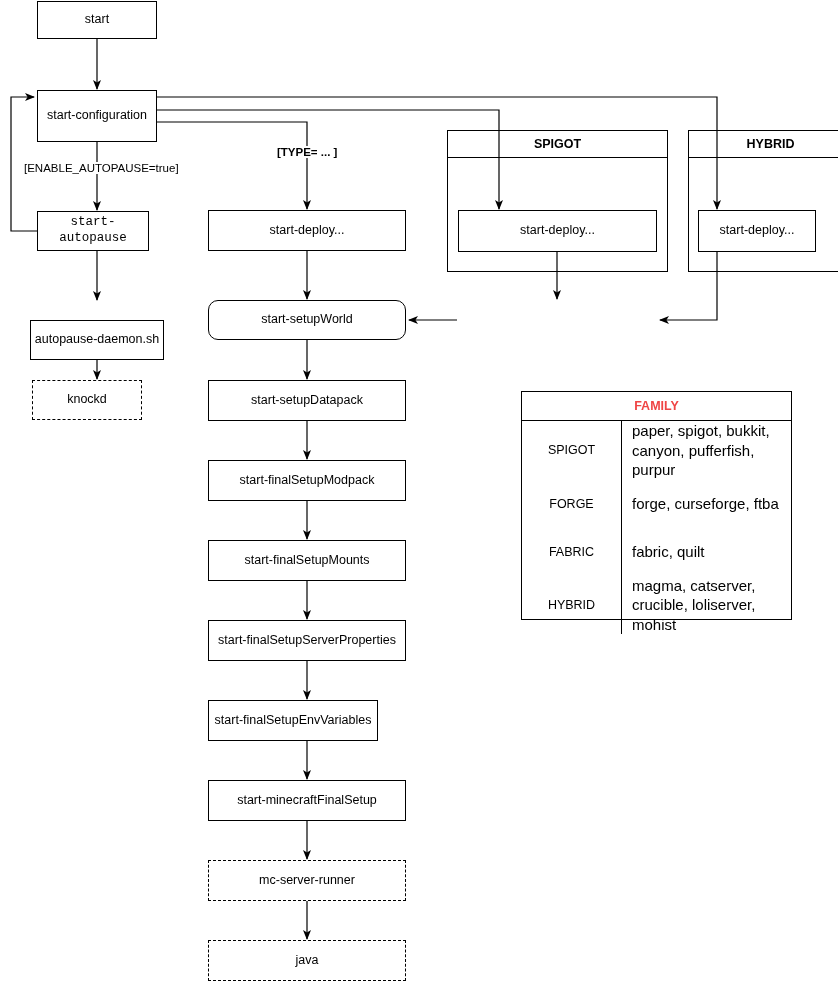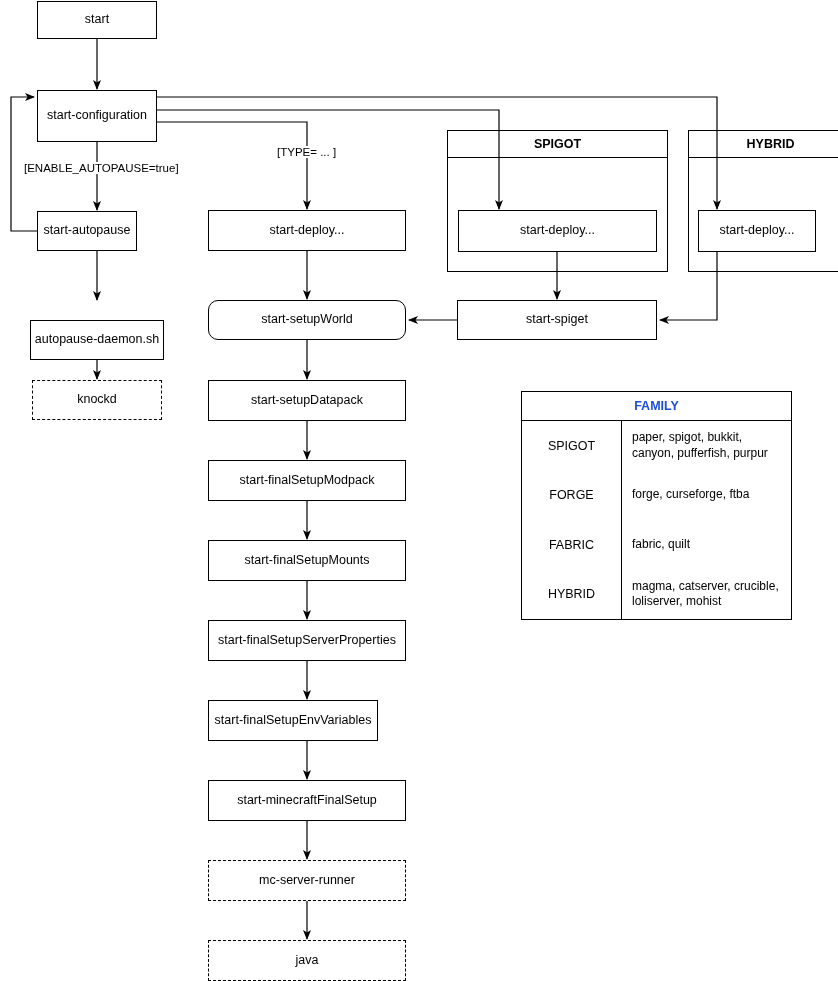--- a/index.html
+++ b/index.html
@@ -85,34 +85,34 @@
     width: 100%;
     height: 100%;
   }
   .legend th.legend-title {
     border-bottom: 1px solid #000000;
     font-size: 12.5px;
     font-weight: bold;
     text-align: center;
     height: 28px;
     padding: 0;
-    color: #1d4ed8;
+    color: #ef4444;
     margin-top: 36px;
   }
   .legend td.fam-key {
     border-right: 1px solid #000000;
     width: 91px;
     text-align: center;
     font-size: 12.5px;
     color: #000000;
     padding: 0 4px;
     vertical-align: middle;
   }
   .legend td.fam-val {
-    font-size: 12px;
+    font-size: 15px;
     color: #000000;
     padding: 0 10px;
     vertical-align: middle;
     line-height: 1.3;
   }
   .legend tr.fam-row { height: 48px; }
 </style>
 </head>
 <body>
 
@@ -165,33 +165,32 @@
   </div>
 
   <div class="group" style="left:688px; top:130px; width:165px; height:142px;">
     <div class="group-title">HYBRID</div>
   </div>
 
   <div class="node" style="left:37px; top:1px; width:120px; height:38px;">start</div>
 
   <div class="node" style="left:37px; top:90px; width:120px; height:52px;">start-configuration</div>
 
-  <div class="node" style="left:37px; top:211px; width:100px; height:40px;">start-autopause</div>
+  <div class="node" style="left:37px; top:211px; width:112px; height:40px;font-family:Liberation Mono, monospace;">start-autopause</div>
 
   <div class="node" style="left:30px; top:300px; width:134px; height:40px;margin-top:20px;">autopause-daemon.sh</div>
 
-  <div class="node dashed" style="left:32px; top:380px; width:130px; height:40px;">knockd</div>
+  <div class="node dashed" style="left:32px; top:380px; width:110px; height:40px;">knockd</div>
 
   <div class="node" style="left:208px; top:210px; width:198px; height:41px;">start-deploy...</div>
 
   <div class="node" style="left:458px; top:210px; width:199px; height:42px;">start-deploy...</div>
 
   <div class="node" style="left:698px; top:210px; width:118px; height:42px;">start-deploy...</div>
 
-  <div class="node" style="left:457px; top:300px; width:200px; height:40px;">start-spiget</div>
 
   <div class="node" style="left:208px; top:300px; width:198px; height:40px;border-radius:10px;">start-setupWorld</div>
 
   <div class="node" style="left:208px; top:380px; width:198px; height:41px;">start-setupDatapack</div>
 
   <div class="node" style="left:208px; top:460px; width:198px; height:41px;">start-finalSetupModpack</div>
 
   <div class="node" style="left:208px; top:540px; width:198px; height:41px;">start-finalSetupMounts</div>
 
   <div class="node" style="left:208px; top:620px; width:198px; height:41px;">start-finalSetupServerProperties</div>
@@ -199,21 +198,21 @@
   <div class="node" style="left:208px; top:700px; width:170px; height:41px;">start-finalSetupEnvVariables</div>
 
   <div class="node" style="left:208px; top:780px; width:198px; height:41px;">start-minecraftFinalSetup</div>
 
   <div class="node dashed" style="left:208px; top:860px; width:198px; height:41px;">mc-server-runner</div>
 
   <div class="node dashed" style="left:208px; top:940px; width:198px; height:41px;">java</div>
 
   <div class="edge-label" style="left:22px; top:162px;">[ENABLE_AUTOPAUSE=true]</div>
 
-  <div class="edge-label" style="left:275px; top:146px;">[TYPE= ... ]</div>
+  <div class="edge-label" style="left:275px; top:146px;font-weight:bold;">[TYPE= ... ]</div>
 
   <div class="legend" style="left:521px; top:391px; width:271px; height:229px;">
     <table>
       <thead>
         <tr>
           <th class="legend-title" colspan="2">FAMILY</th>
         </tr>
       </thead>
       <tbody>
         <tr class="fam-row">

